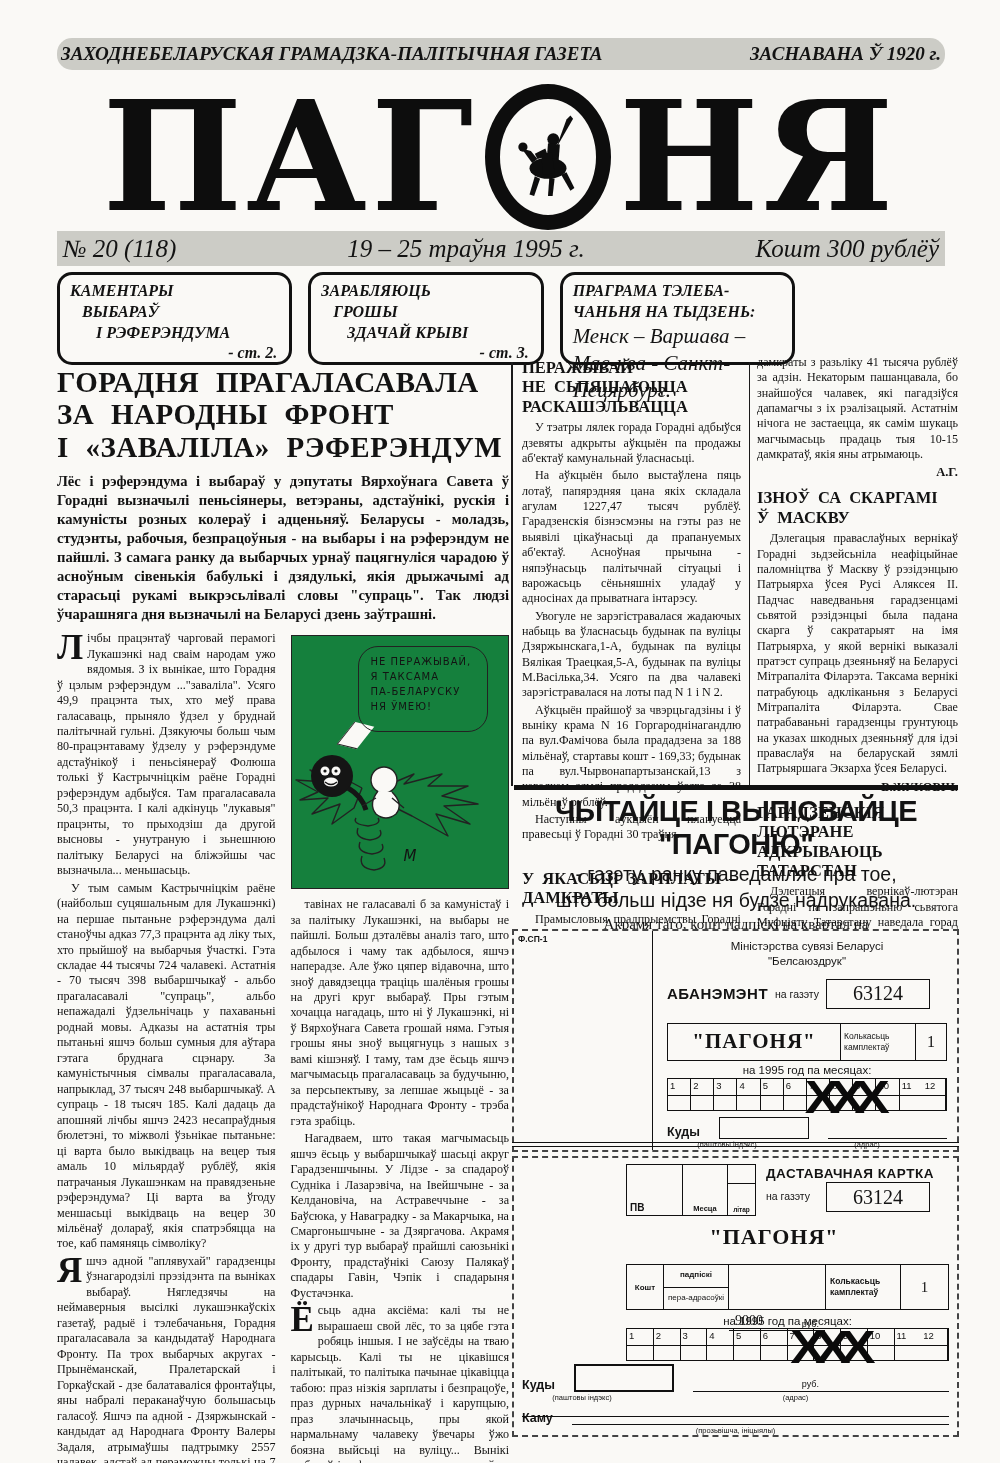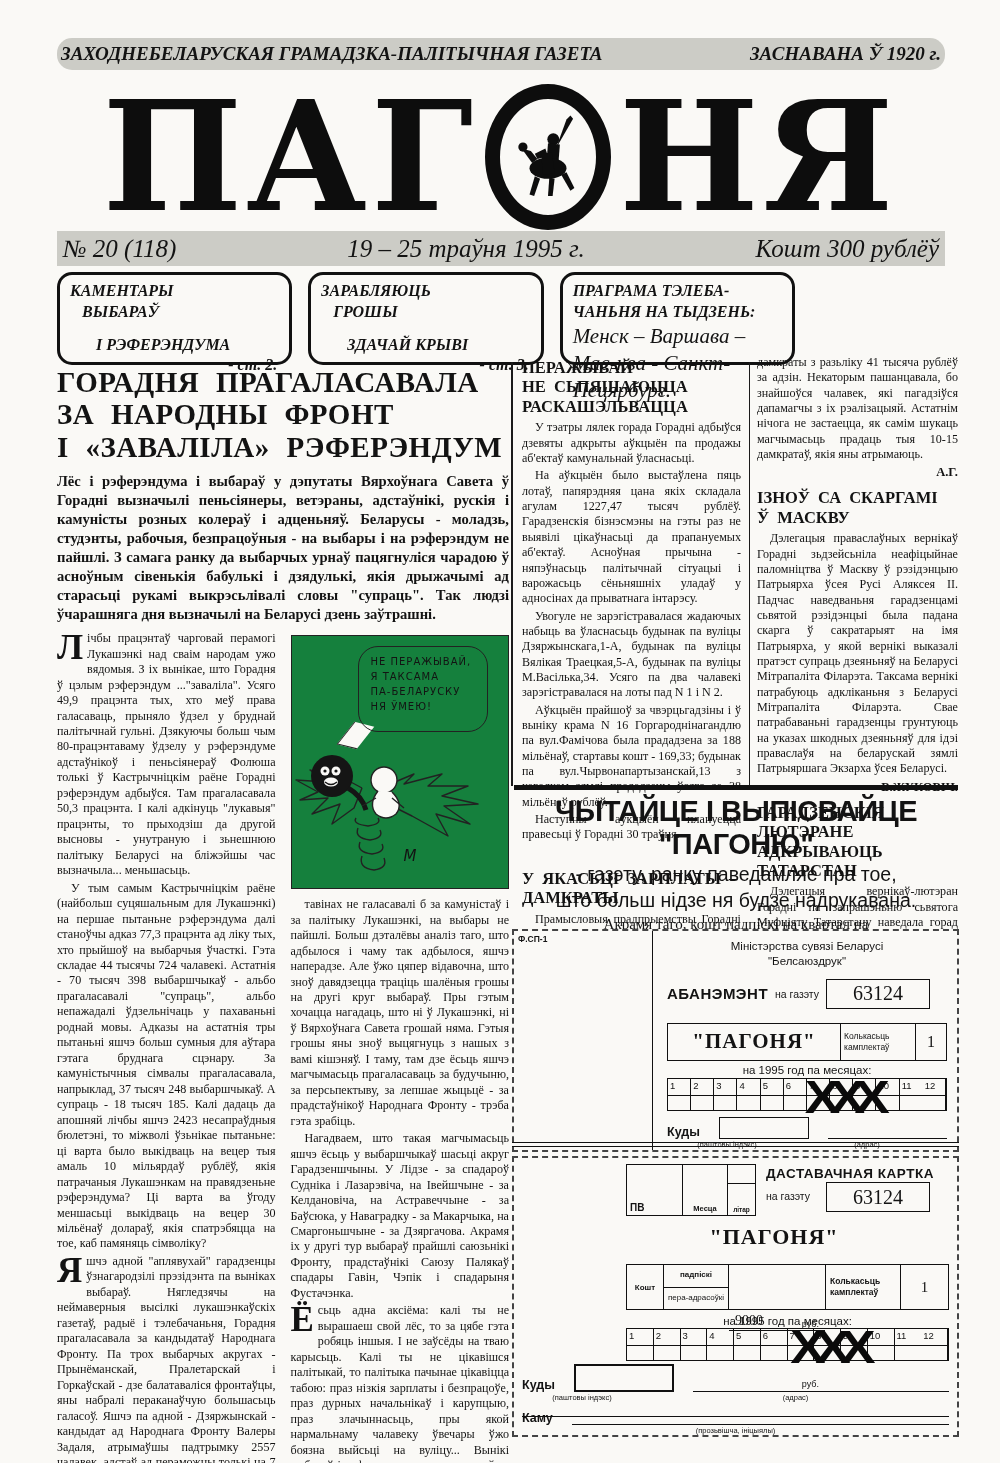--- a/index.html
+++ b/index.html
@@ -16,21 +16,21 @@
   .masthead-inner{display:inline-flex;align-items:center;}
   .mast-letters{font-family:"DejaVu Serif",serif;font-weight:bold;font-size:148px;line-height:0.92;
                 letter-spacing:4px;transform:scaleY(1.02);color:#0d0d0d;}
   .emblem-o{width:96px;height:116px;border:15px solid #0d0d0d;border-radius:50%;
             display:flex;align-items:center;justify-content:center;margin:0 8px;background:#faf9f6;}
   
   .teasers{position:absolute;left:57px;top:272px;width:738px;display:flex;gap:16px;}
   .tbox{flex:1;border:3.5px solid #111;border-radius:15px;padding:6px 10px 5px;box-sizing:border-box;
         height:93px;font-weight:bold;font-style:italic;font-size:16px;line-height:1.3;}
   .t-l2{padding-left:12px;}
-  .t-l3{padding-left:26px;margin-top:12px;}
+  .t-l3{padding-left:26px;}
   .t-page{text-align:right;padding-right:2px;}
   .t-route{font-weight:normal;font-size:21px;}
   
   .story{position:absolute;left:57px;top:366px;width:452px;}
   .headline{font-weight:bold;font-size:29px;line-height:1.12;letter-spacing:0.5px;word-spacing:9px;}
   .lead{font-weight:bold;font-size:14.6px;line-height:1.3;text-align:justify;margin-top:9px;}
   .cols{display:flex;gap:15px;margin-top:7px;}
   .col{width:219px;font-size:12.1px;line-height:1.28;text-align:justify;}
   .col p{margin:0 0 2px;text-indent:14px;}
   p.dropcap{text-indent:0;}

